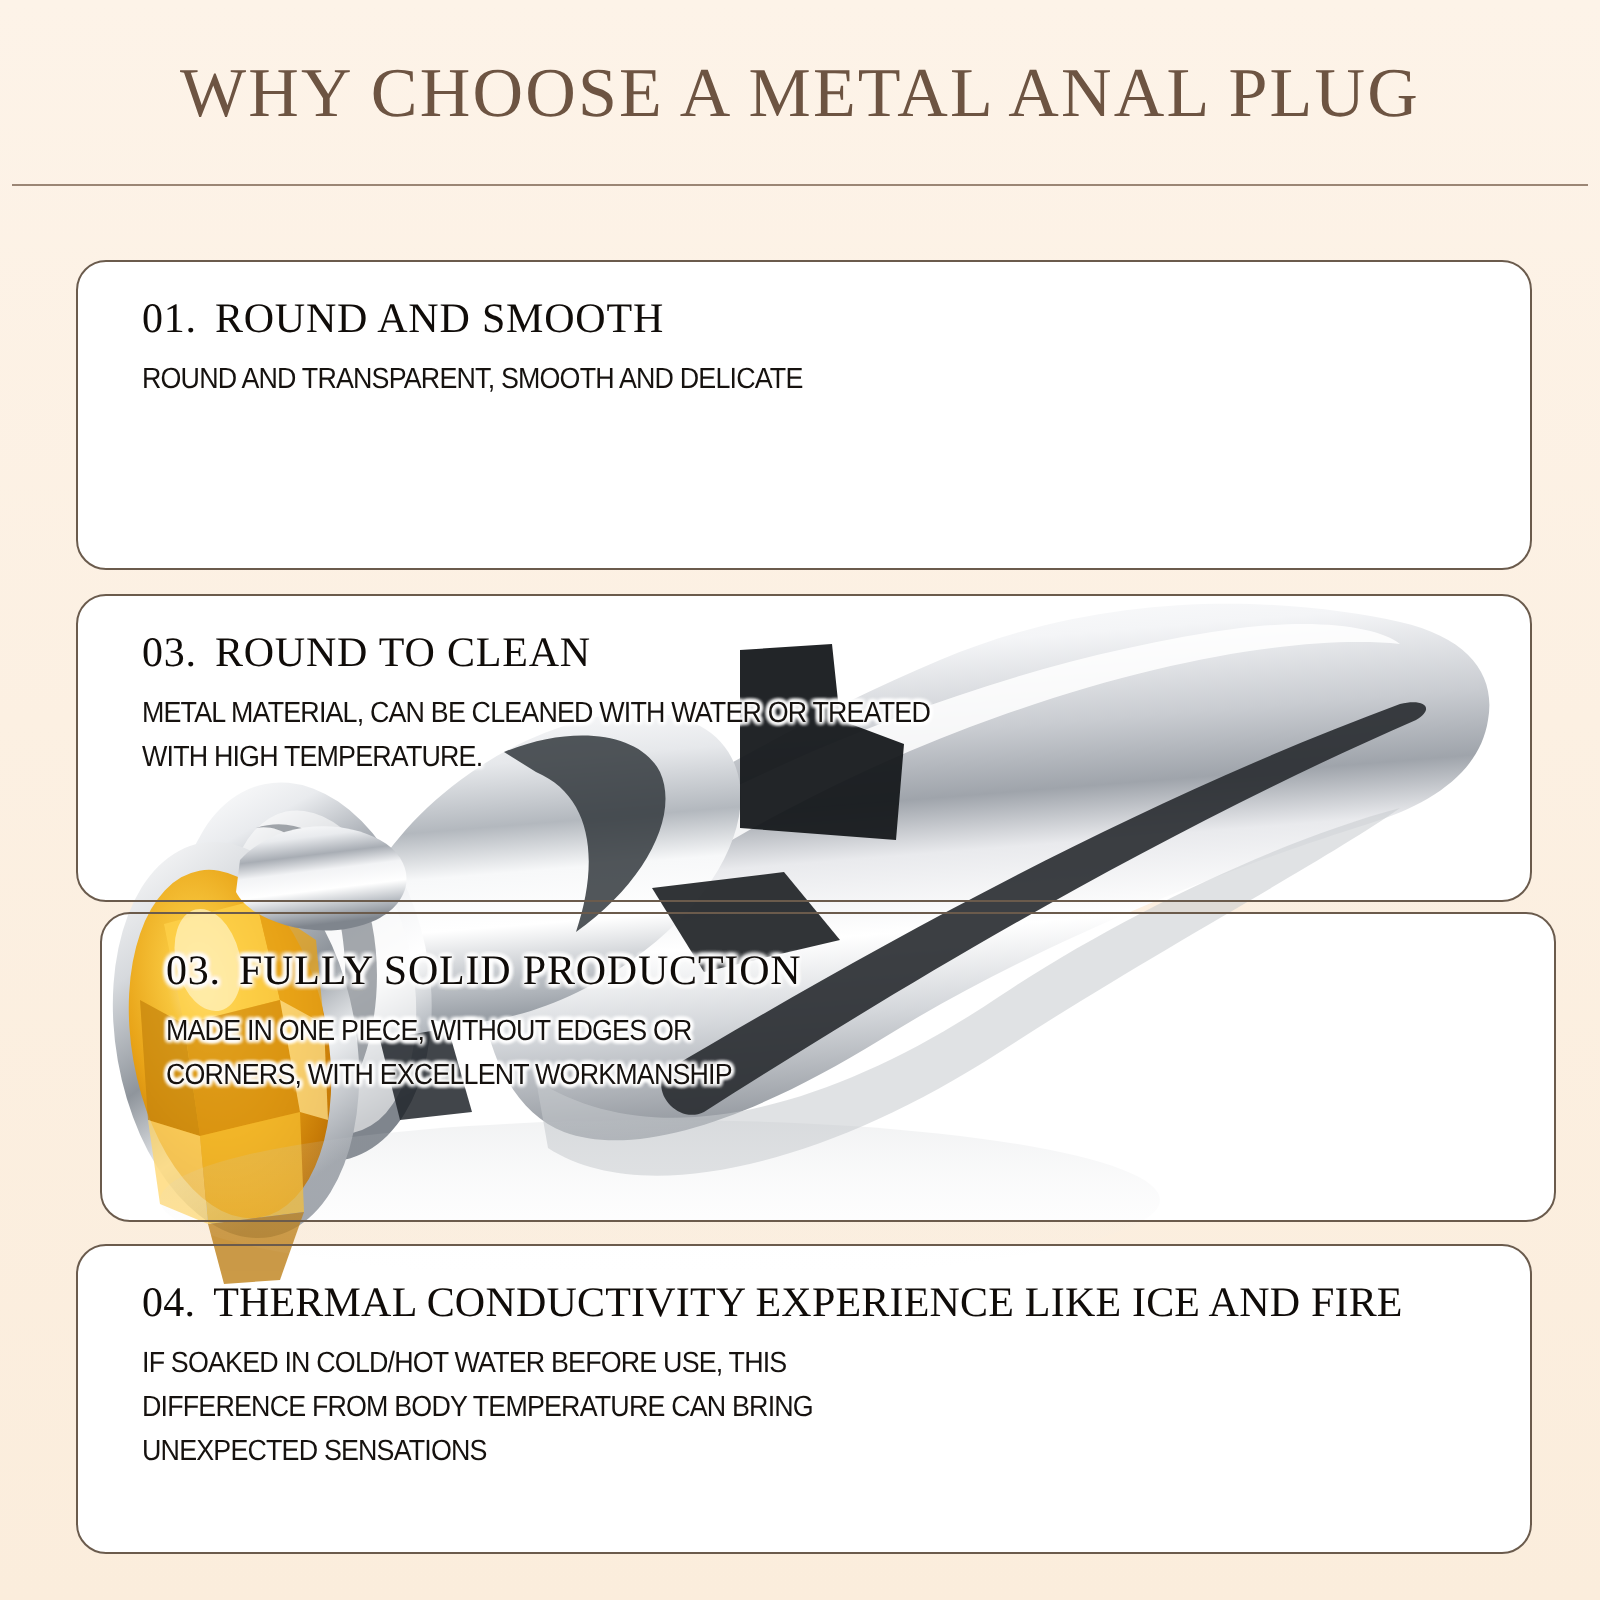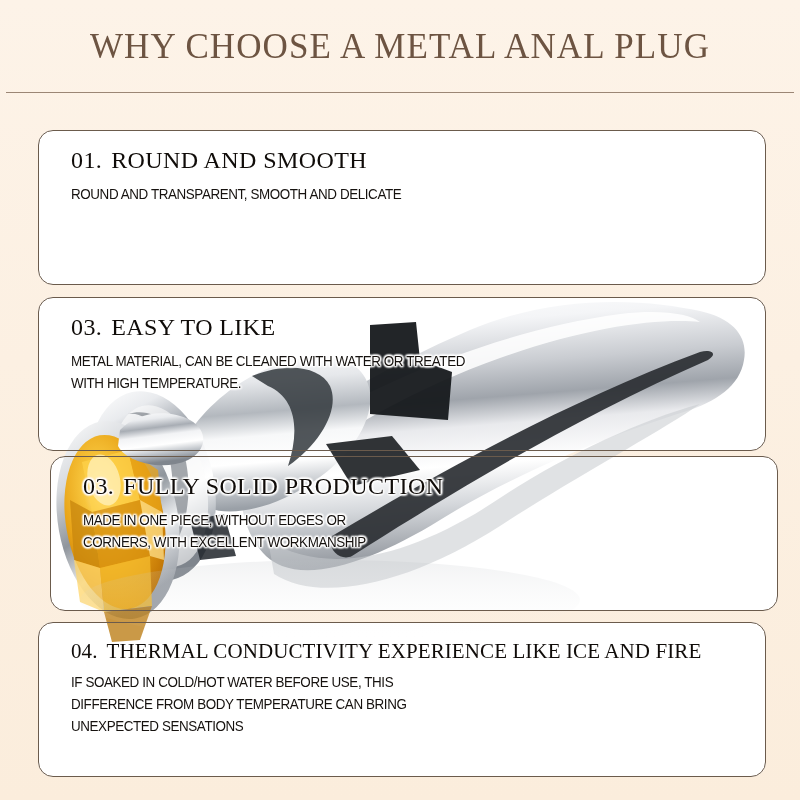--- a/index.html
+++ b/index.html
@@ -98,21 +98,21 @@
     left: 0;
     top: 0;
     width: 728px;
     height: 100%;
     box-sizing: border-box;
     padding: 16px 28px 0 32px;
   }
 
   .card-heading {
     font-family: "Liberation Serif", "DejaVu Serif", serif;
-    font-size: 24px;
+    font-size: 21px;
     color: #100c09;
     letter-spacing: .4px;
     white-space: nowrap;
     line-height: 1.15;
     margin: 0 0 4px 0;
   }
   .card-heading .num { margin-right: 9px; }
 
   .card-desc {
     font-family: "Liberation Sans", sans-serif;
@@ -282,21 +282,21 @@
       <div class="card-heading">
         <span class="num">01.</span><span>ROUND AND SMOOTH</span>
       </div>
       <div class="card-desc">ROUND AND TRANSPARENT, SMOOTH AND DELICATE</div>
     </div>
   </div>
 
   <div class="card card2 over-photo">
     <div class="card-body">
       <div class="card-heading">
-        <span class="num">03.</span><span>EASY TO LIKE</span>
+        <span class="num">03.</span><span>ROUND TO CLEAN</span>
       </div>
       <div class="card-desc">METAL MATERIAL, CAN BE CLEANED WITH WATER OR TREATED
 WITH HIGH TEMPERATURE.</div>
     </div>
   </div>
 
   <div class="card card3 over-photo">
     <div class="card-body">
       <div class="card-heading">
         <span class="num">03.</span><span>FULLY SOLID PRODUCTION</span>

